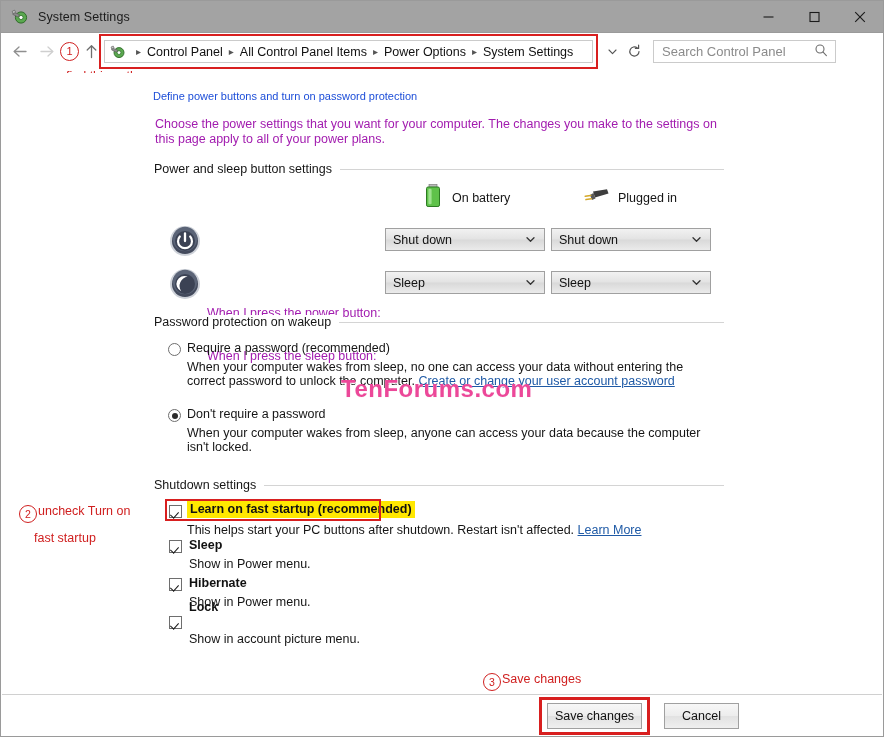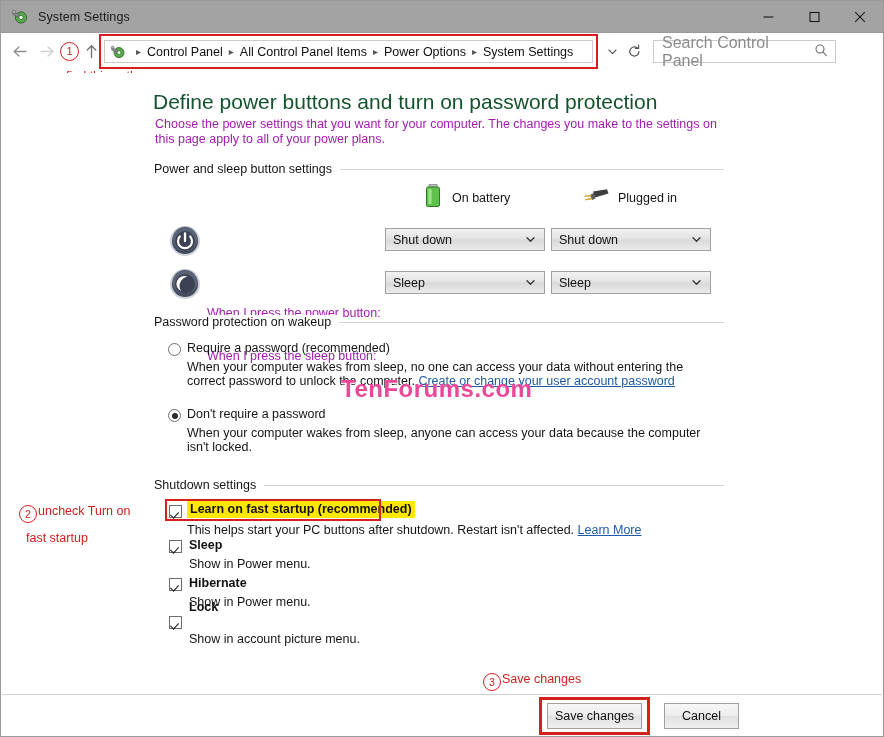--- a/index.html
+++ b/index.html
@@ -38,29 +38,29 @@
     display:flex;align-items:center;box-sizing:border-box;}
   .crumb-redbox{position:absolute;left:-5px;top:-6px;width:499px;height:35px;
     border:2.5px solid #d81f1f;box-sizing:border-box;pointer-events:none;}
   .crumb-ico{width:16px;height:16px;margin:0 4px 0 5px;position:relative;flex:0 0 auto;}
   .crumb{font-size:12.5px;color:#111;white-space:nowrap;}
   .sep{color:#555;font-size:10px;margin:0 6px;user-select:none;}
   .navsmall{width:22px;height:23px;display:flex;align-items:center;justify-content:center;}
   .navsmall.dd{margin-left:8px;}
   .searchbox{width:183px;height:23px;border:1px solid #cbcbcb;background:#fff;
     margin-left:8px;display:flex;align-items:center;box-sizing:border-box;}
-  .searchbox .ph{font-size:16px;color:#8b8b8b;margin-left:8px;flex:1;}
+  .searchbox .ph{font-size:13px;color:#8b8b8b;margin-left:8px;flex:1;}
   .searchbox .mag{margin-right:7px;}
 
   .findpath{position:absolute;left:65px;top:68px;color:#d02020;font-size:12.5px;}
 
   
   .content{position:absolute;left:0;top:72px;right:0;bottom:0;background:#fff;}
 
-  .h1{position:absolute;left:152px;top:17px;font-size:21px;color:#14532d;
+  .h1{position:absolute;left:152px;top:17px;font-size:11px;color:#1d4ed8;
       font-weight:400;white-space:nowrap;}
   .intro{position:absolute;left:154px;top:44px;width:570px;font-size:12.5px;
       color:#a21caf;line-height:15px;}
 
   .grouphdr{position:absolute;font-size:12.5px;color:#151515;background:#fff;
       padding-right:8px;z-index:2;white-space:nowrap;}
   .grouprule{position:absolute;height:1px;background:#d4d4d4;z-index:1;}
 
   .colhdr{position:absolute;font-size:12.5px;color:#151515;white-space:nowrap;}
 
@@ -315,21 +315,21 @@
       <span class="radio-label">Don't require a password</span>
     </div>
     <div class="desc" style="left:186px;top:353px;width:520px;">When your computer wakes from sleep, anyone can access your data because the computer isn't locked.</div>
 
     <div class="grouphdr" style="left:153px;top:405px;">Shutdown settings</div>
     <div class="grouprule" style="left:153px;top:412px;width:570px;"></div>
 
     <div class="ann" style="left:18px;top:431px;">
       <span class="ann-circ">2</span><span>uncheck Turn on</span>
     </div>
-    <div class="ann" style="left:25px;top:458px;">fast startup</div>
+    <div class="ann" style="left:33px;top:458px;">fast startup</div>
 
     <span class="cb on" style="left:168px;top:432px;"></span>
     <span class="cblabel" style="left:186px;top:429px;">
       <span class="hl">Learn on fast startup (recommended)</span>
     </span>
     <div class="hl-redbox" style="left:164px;top:426px;width:216px;height:22px;"></div>
     <div class="desc" style="left:186px;top:450px;width:530px;">
       <span>This helps start your PC buttons after shutdown. Restart isn't affected. </span><a class="lnk" href="#">Learn More</a>
     </div>
 

